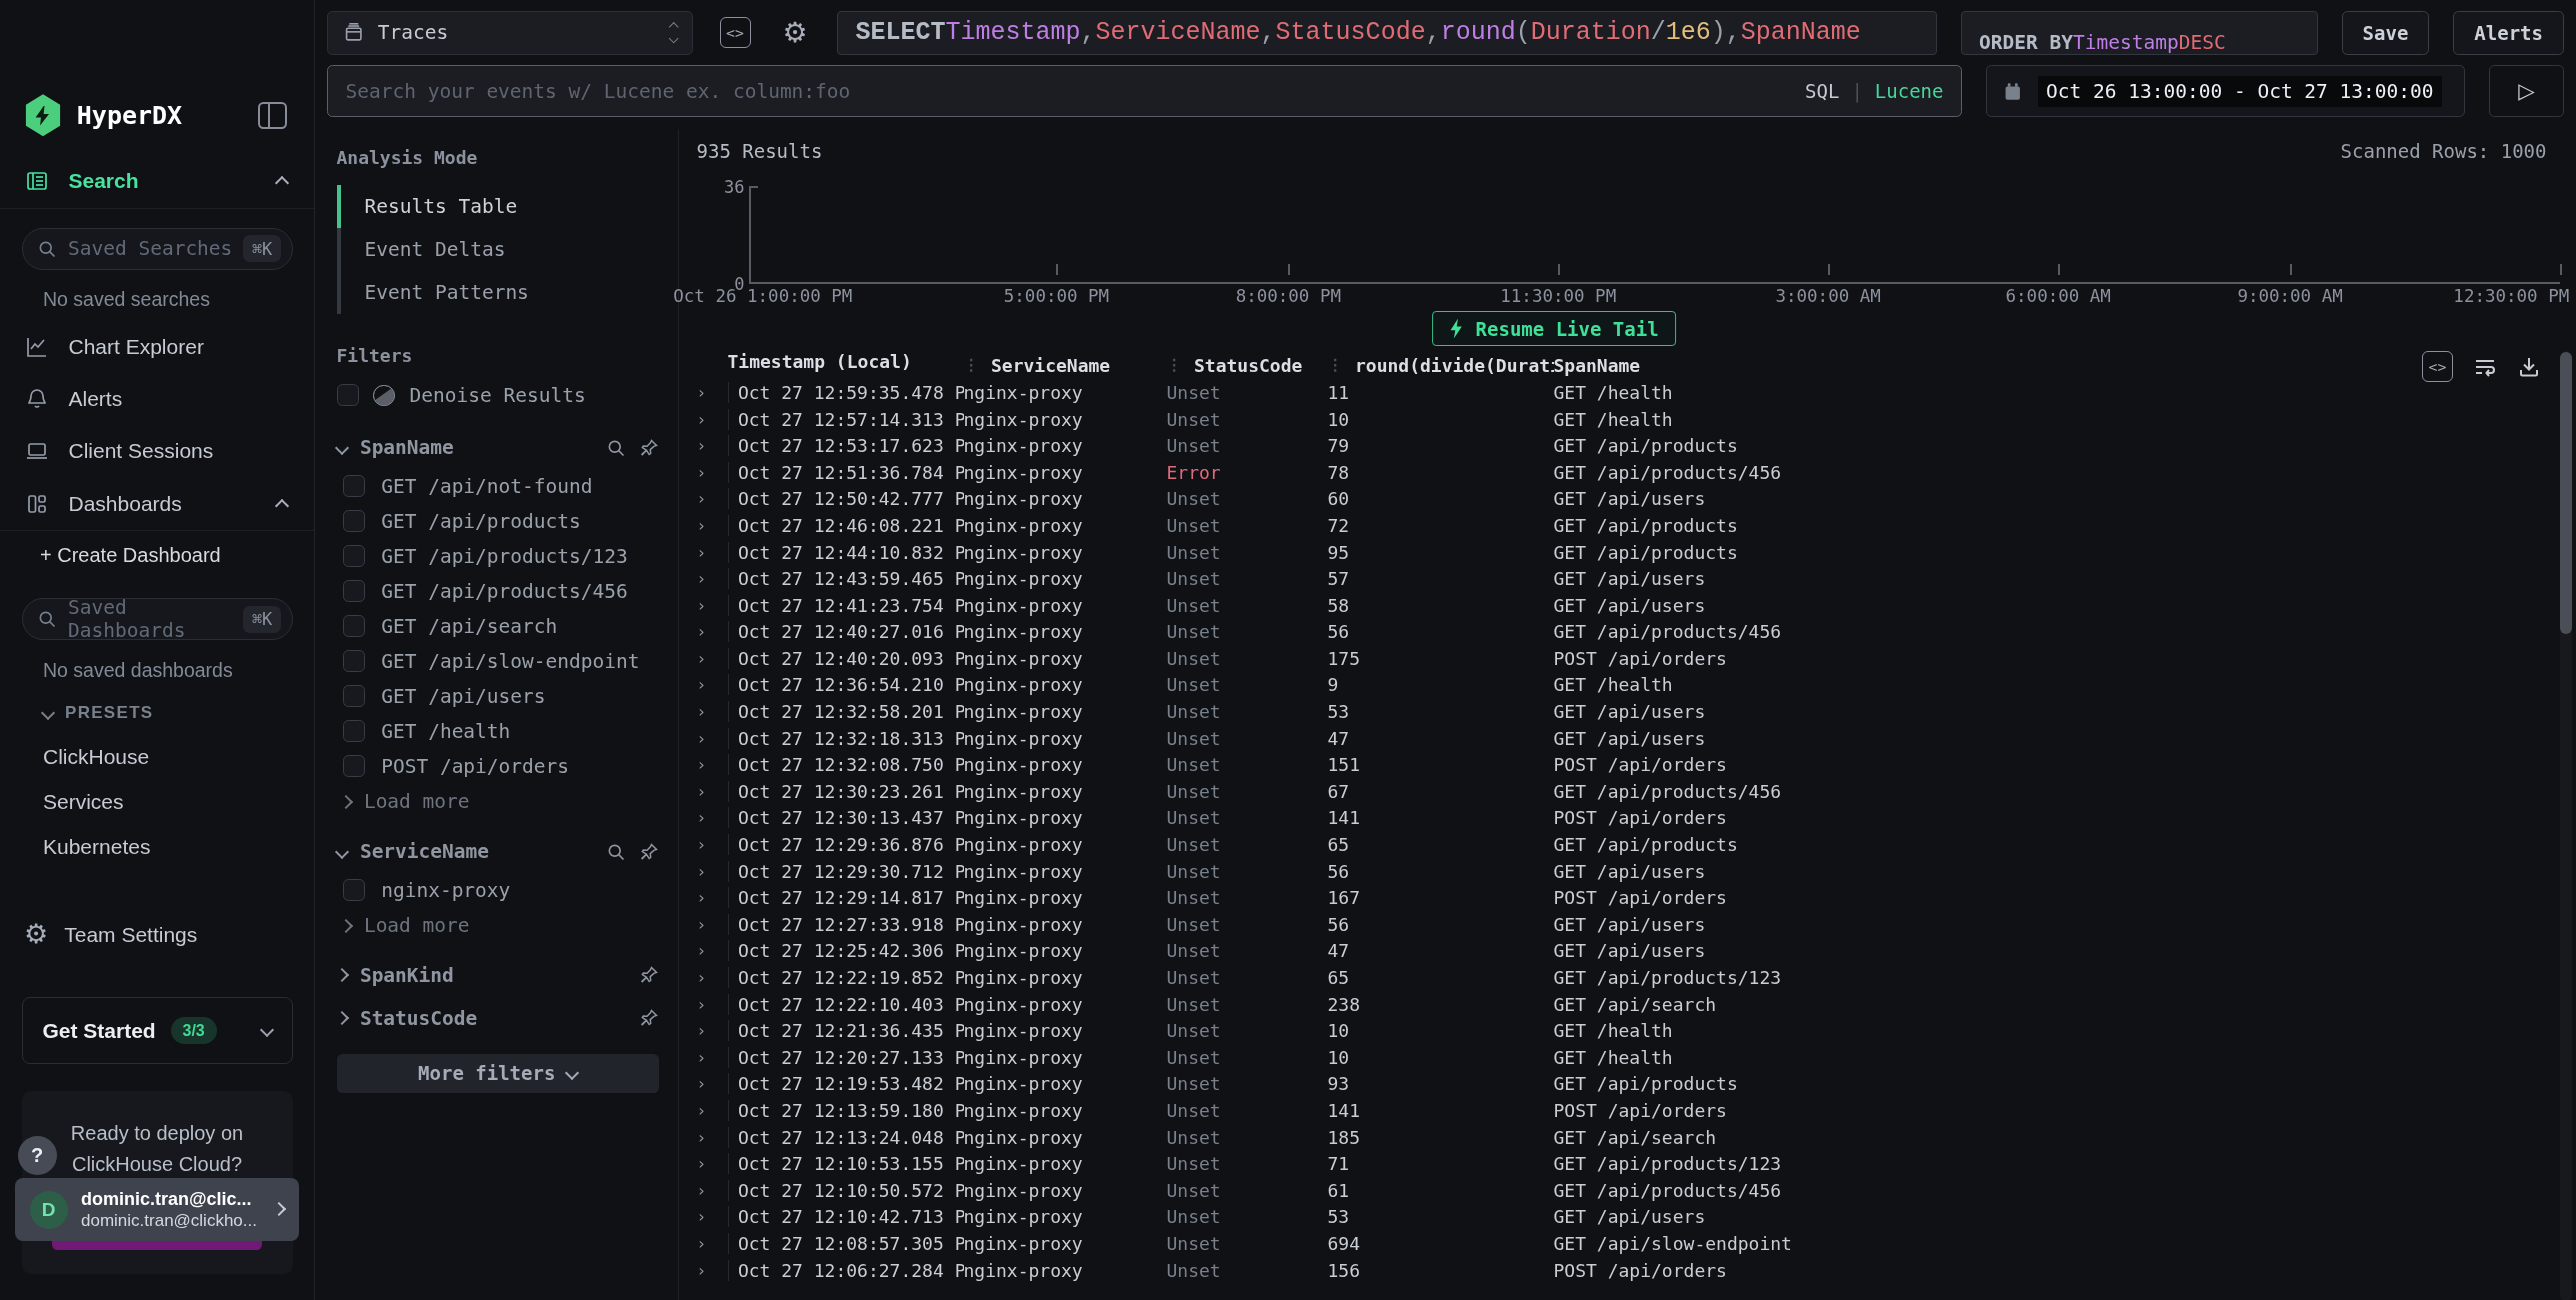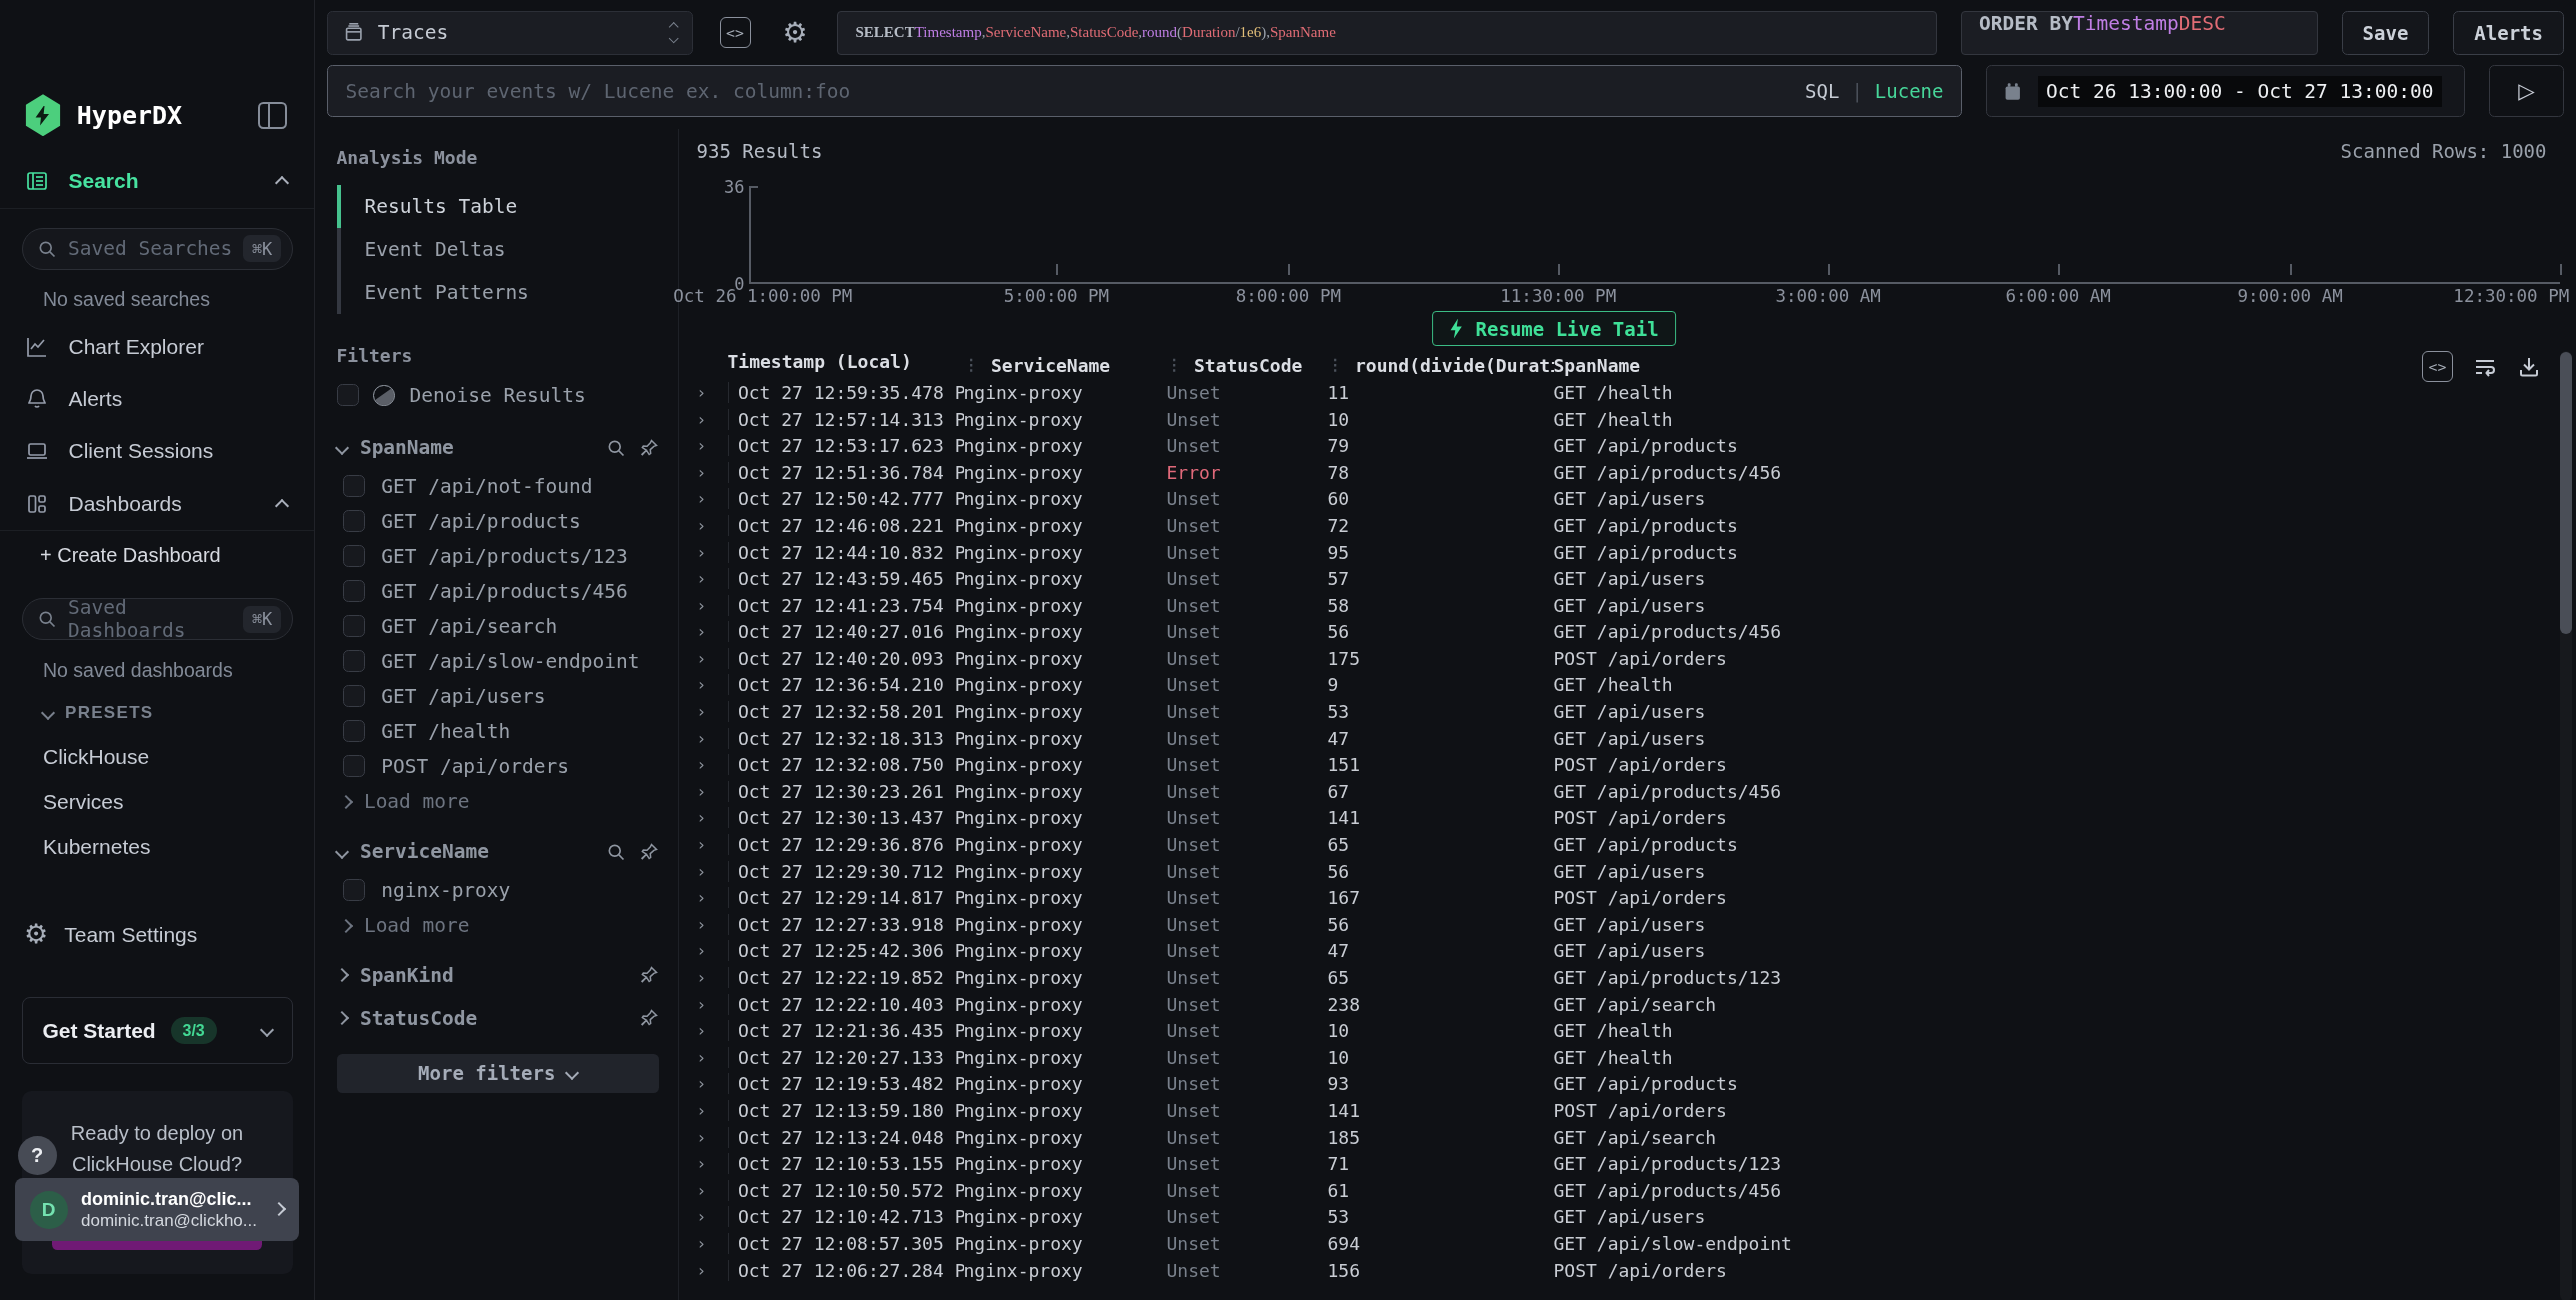--- a/index.html
+++ b/index.html
@@ -69,22 +69,22 @@
 
   .select-box { width:366px; background:#1b1d23; border:1.3px solid #2c2f37; border-radius:5.4px; display:flex; align-items:center; padding:0 14.8px; gap:13.4px; font-family:"DejaVu Sans Mono", monospace; font-size:19.5px; color:#c6cbd4; }
   .db-icon { color:#9aa1ad; }
   .updown { margin-left:auto; display:flex; flex-direction:column; gap:4px; color:#79818d; }
   .updown .chev { width:7.4px; height:7.4px; border-width:1.7px; }
 
   .icon-btn { width:36px; display:flex; align-items:center; justify-content:center; color:#9aa1ad; align-self:center; height:36px; }
   .code-badge { border:1.7px solid #8b919d; border-radius:6px; width:31px; height:31px; font-family:"DejaVu Sans Mono", monospace; font-size:14.8px; display:flex; align-items:center; justify-content:center; color:#a7aeb9; }
   .gear-btn { font-size:28px; line-height:1; color:#a7aeb9; }
 
-  .query-box { flex:1; background:#1b1d23; border:1.3px solid #33363e; border-radius:4px; display:flex; align-items:center; padding:0 17.5px; font-family:Liberation Serif, serif; font-size:15px; overflow:hidden; white-space:nowrap; }
-  .order-box { width:357px; background:#1b1d23; border:1.3px solid #33363e; border-radius:4px; display:flex; align-items:flex-start; padding:0 17.5px; font-family:"DejaVu Sans Mono", monospace; font-size:19.5px; overflow:hidden; white-space:nowrap; }
+  .query-box { flex:1; background:#1b1d23; border:1.3px solid #33363e; border-radius:4px; display:flex; align-items:center; padding:0 17.5px; font-family:Liberation Mono, monospace; font-size:25px; overflow:hidden; white-space:nowrap; }
+  .order-box { width:357px; background:#1b1d23; border:1.3px solid #33363e; border-radius:4px; display:flex; align-items:flex-end; padding:0 17.5px; font-family:"DejaVu Sans Mono", monospace; font-size:19.5px; overflow:hidden; white-space:nowrap; }
   .seg-kw { color:#b6bcc6; font-weight:bold; }
   .seg-purple { color:#bf7ee4; }
   .seg-red { color:#e06c75; }
   .seg-pun { color:#9aa1ab; }
   .seg-num { color:#e2bf7a; }
   .btn { padding:0 20px; border:1.3px solid #3a3e47; border-radius:5.4px; background:#14161b; color:#ccd1d9; font-weight:bold; font-size:19px; font-family:"DejaVu Sans Mono", monospace; display:flex; align-items:center; }
 
   .search-box { flex:1; background:#1b1d23; border:1.3px solid #5a5f6a; border-radius:5.4px; display:flex; align-items:center; padding:0 17.5px; font-family:"DejaVu Sans Mono", monospace; font-size:19.5px; }
   .search-ph { color:#5e6571; }
   .lang-toggle { margin-left:auto; display:flex; gap:12px; font-size:19px; align-items:center; }

